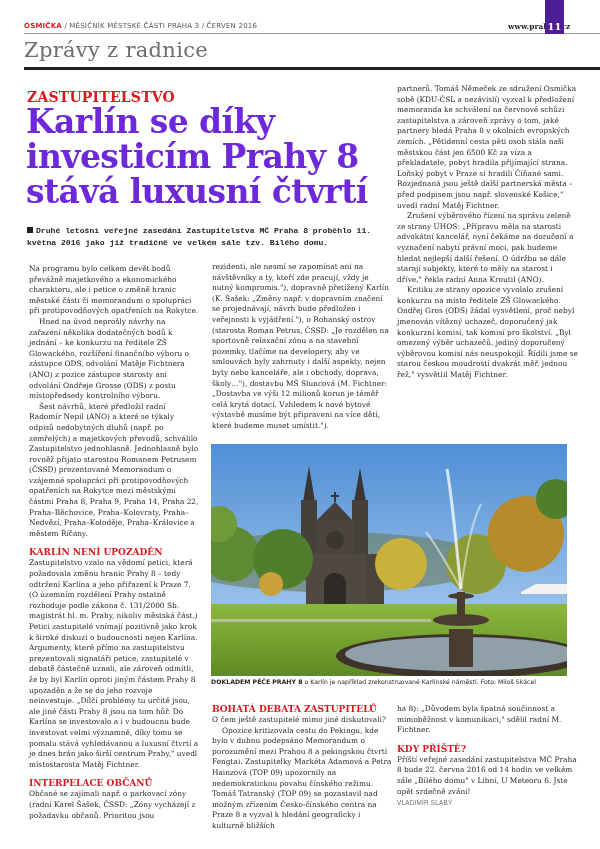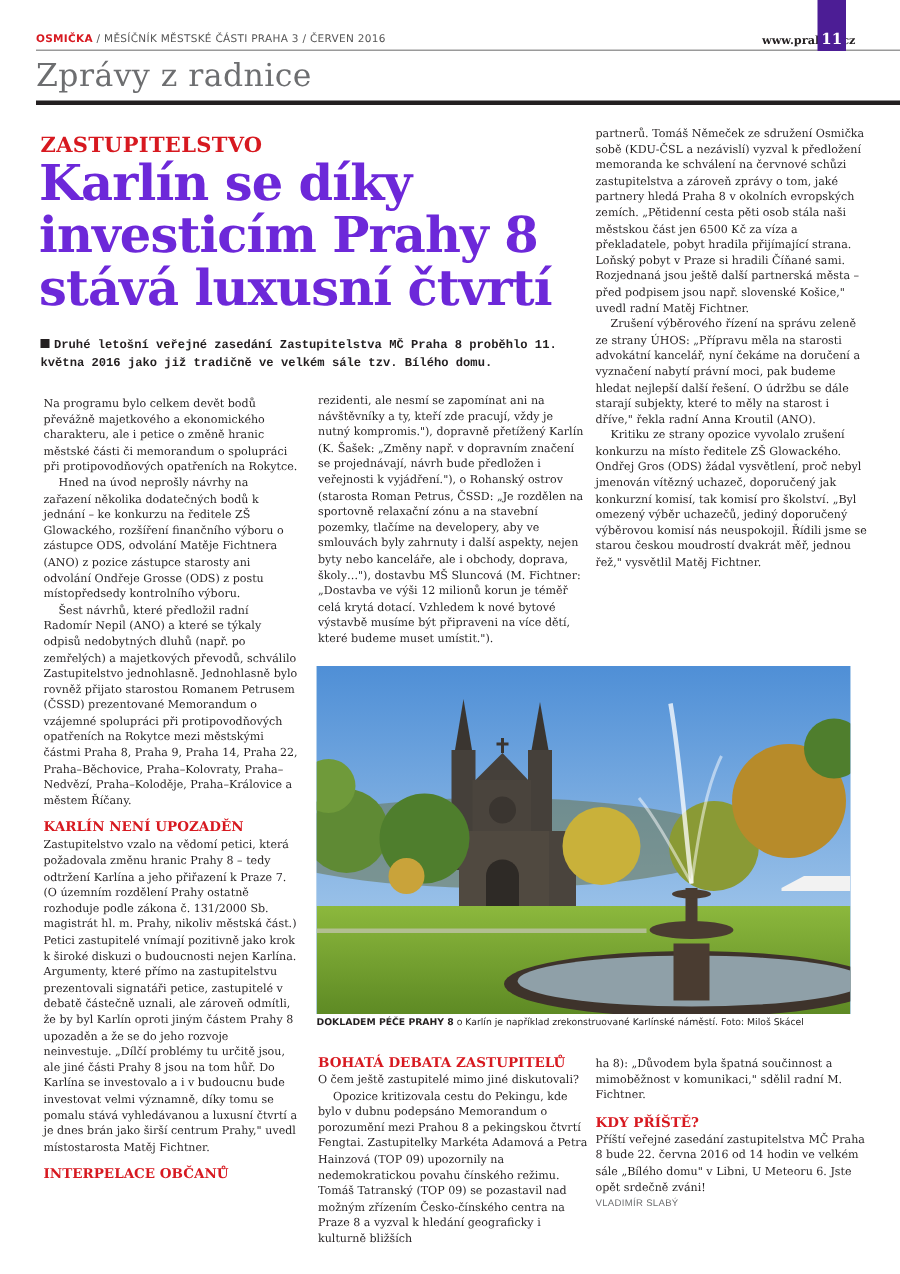--- a/index.html
+++ b/index.html
@@ -51,20 +51,21 @@
 <h1 class="headline">Karlín se díky investicím Prahy 8 stává luxusní čtvrtí</h1>
 <div class="lead"><span class="sq"></span><span>Druhé letošní veřejné zasedání Zastupitelstva MČ Praha 8 proběhlo 11. května 2016 jako již tradičně ve velkém sále tzv. Bílého domu.</span></div>
 
 <div class="col col1">
   <p>Na programu bylo celkem devět bodů převážně majetkového a ekonomického charakteru, ale i petice o změně hranic městské části či memorandum o spolupráci při protipovodňových opatřeních na Rokytce.</p>
   <p class="ind">Hned na úvod neprošly návrhy na zařazení několika dodatečných bodů k jednání – ke konkurzu na ředitele ZŠ Glowackého, rozšíření finančního výboru o zástupce ODS, odvolání Matěje Fichtnera (ANO) z pozice zástupce starosty ani odvolání Ondřeje Grosse (ODS) z postu místopředsedy kontrolního výboru.</p>
   <p class="ind">Šest návrhů, které předložil radní Radomír Nepil (ANO) a které se týkaly odpisů nedobytných dluhů (např. po zemřelých) a majetkových převodů, schválilo Zastupitelstvo jednohlasně. Jednohlasně bylo rovněž přijato starostou Romanem Petrusem (ČSSD) prezentované Memorandum o vzájemné spolupráci při protipovodňových opatřeních na Rokytce mezi městskými částmi Praha 8, Praha 9, Praha 14, Praha 22, Praha–Běchovice, Praha–Kolovraty, Praha–Nedvězí, Praha–Koloděje, Praha–Královice a městem Říčany.</p>
   <h3>KARLÍN NENÍ UPOZADĚN</h3>
   <p>Zastupitelstvo vzalo na vědomí petici, která požadovala změnu hranic Prahy 8 – tedy odtržení Karlína a jeho přiřazení k Praze 7. (O územním rozdělení Prahy ostatně rozhoduje podle zákona č. 131/2000 Sb. magistrát hl. m. Prahy, nikoliv městská část.) Petici zastupitelé vnímají pozitivně jako krok k široké diskuzi o budoucnosti nejen Karlína. Argumenty, které přímo na zastupitelstvu prezentovali signatáři petice, zastupitelé v debatě částečně uznali, ale zároveň odmítli, že by byl Karlín oproti jiným částem Prahy 8 upozaděn a že se do jeho rozvoje neinvestuje. „Dílčí problémy tu určitě jsou, ale jiné části Prahy 8 jsou na tom hůř. Do Karlína se investovalo a i v budoucnu bude investovat velmi významně, díky tomu se pomalu stává vyhledávanou a luxusní čtvrtí a je dnes brán jako širší centrum Prahy," uvedl místostarosta Matěj Fichtner.</p>
   <h3>INTERPELACE OBČANŮ</h3>
+  <p>Občané se zajímali např. o parkovací zóny (radní Karel Šašek, ČSSD: „Zóny vycházejí z požadavku občanů. Prioritou jsou</p>
 </div>
 
 <div class="col col2">
   <p>rezidenti, ale nesmí se zapomínat ani na návštěvníky a ty, kteří zde pracují, vždy je nutný kompromis."), dopravně přetížený Karlín (K. Šašek: „Změny např. v dopravním značení se projednávají, návrh bude předložen i veřejnosti k vyjádření."), o Rohanský ostrov (starosta Roman Petrus, ČSSD: „Je rozdělen na sportovně relaxační zónu a na stavební pozemky, tlačíme na developery, aby ve smlouvách byly zahrnuty i další aspekty, nejen byty nebo kanceláře, ale i obchody, doprava, školy…"), dostavbu MŠ Sluncová (M. Fichtner: „Dostavba ve výši 12 milionů korun je téměř celá krytá dotací. Vzhledem k nové bytové výstavbě musíme být připraveni na více dětí, které budeme muset umístit.").</p>
 </div>
 
 <div class="col col3">
   <p>partnerů. Tomáš Němeček ze sdružení Osmička sobě (KDU-ČSL a nezávislí) vyzval k předložení memoranda ke schválení na červnové schůzi zastupitelstva a zároveň zprávy o tom, jaké partnery hledá Praha 8 v okolních evropských zemích. „Pětidenní cesta pěti osob stála naši městskou část jen 6500 Kč za víza a překladatele, pobyt hradila přijímající strana. Loňský pobyt v Praze si hradili Číňané sami. Rozjednaná jsou ještě další partnerská města – před podpisem jsou např. slovenské Košice," uvedl radní Matěj Fichtner.</p>
   <p class="ind">Zrušení výběrového řízení na správu zeleně ze strany ÚHOS: „Přípravu měla na starosti advokátní kancelář, nyní čekáme na doručení a vyznačení nabytí právní moci, pak budeme hledat nejlepší další řešení. O údržbu se dále starají subjekty, které to měly na starost i dříve," řekla radní Anna Kroutil (ANO).</p>
   <p class="ind">Kritiku ze strany opozice vyvolalo zrušení konkurzu na místo ředitele ZŠ Glowackého. Ondřej Gros (ODS) žádal vysvětlení, proč nebyl jmenován vítězný uchazeč, doporučený jak konkurzní komisí, tak komisí pro školství. „Byl omezený výběr uchazečů, jediný doporučený výběrovou komisí nás neuspokojil. Řídili jsme se starou českou moudrostí dvakrát měř, jednou řež," vysvětlil Matěj Fichtner.</p>

